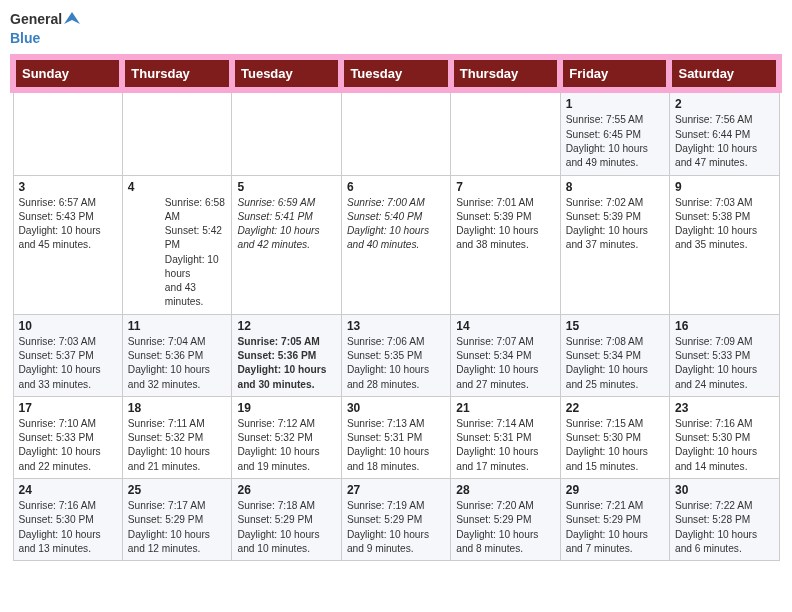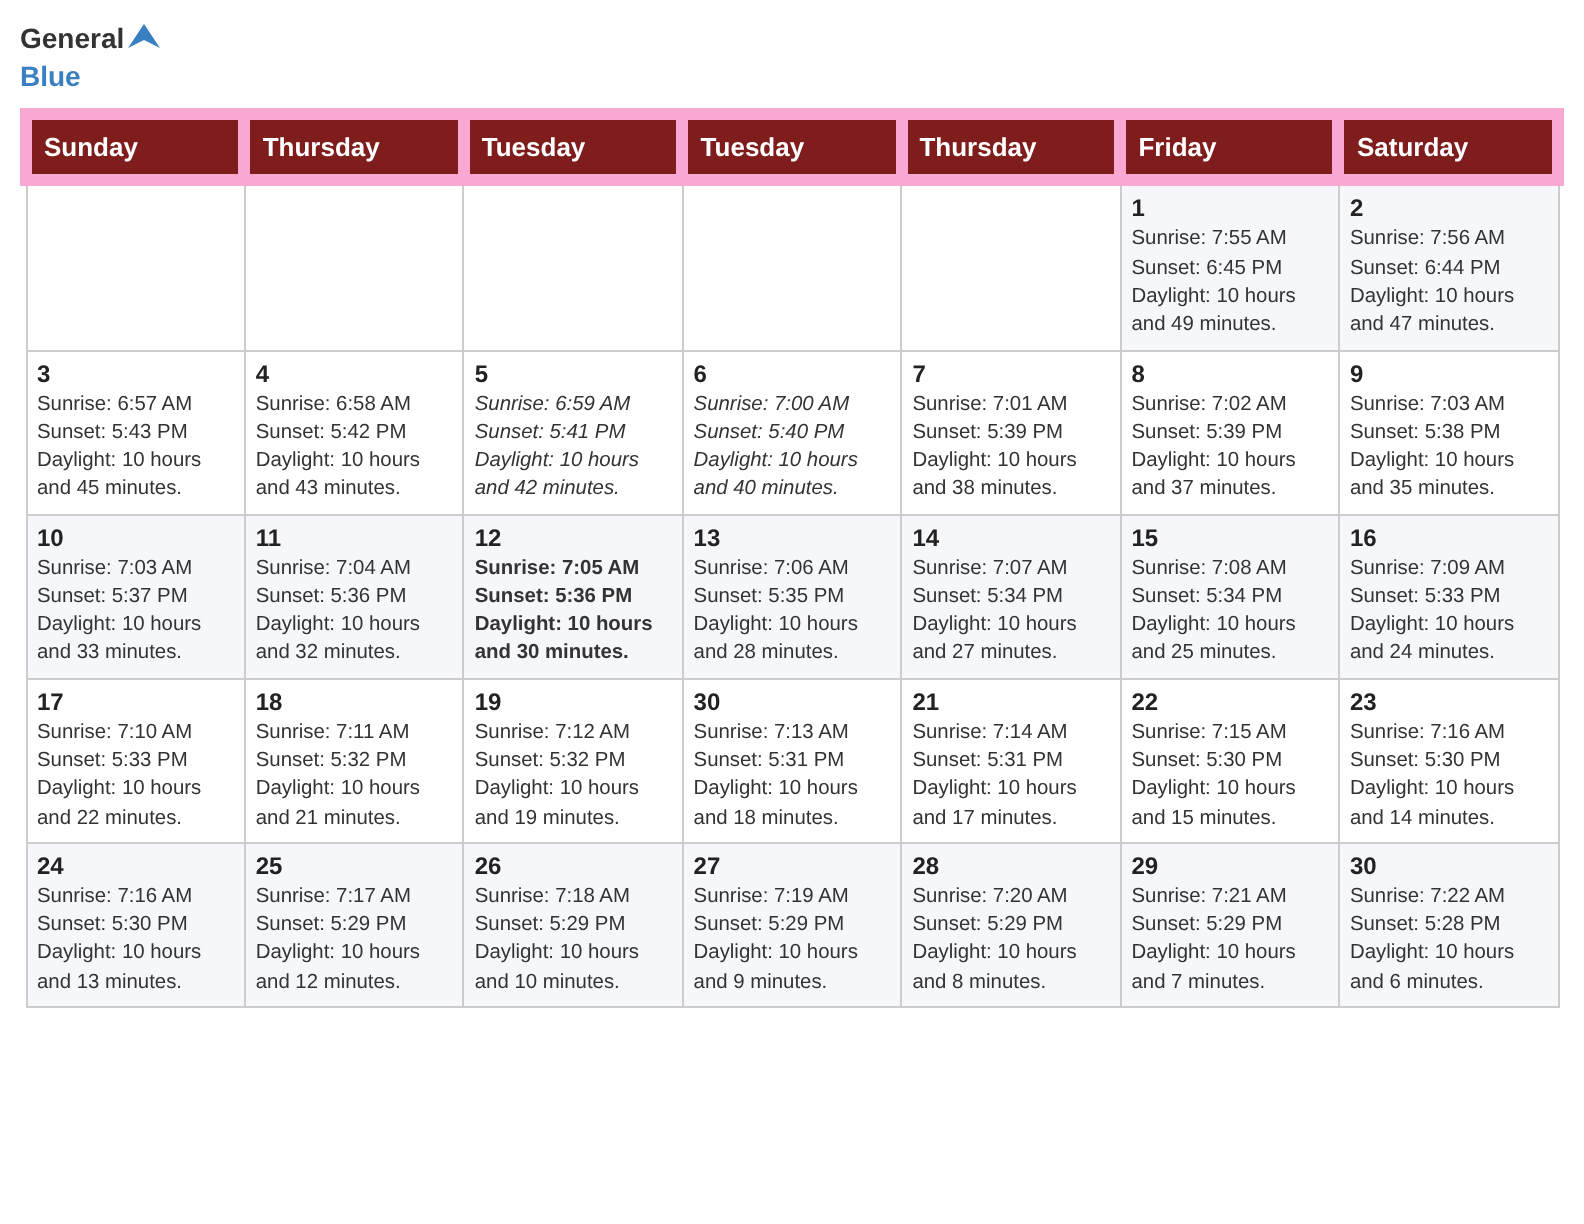--- a/index.html
+++ b/index.html
@@ -124,21 +124,21 @@
       <tr>
         <td>
           <div class="day-num">3</div>
           <div class="day-info" style="white-space: pre-line;">Sunrise: 6:57 AM
 Sunset: 5:43 PM
 Daylight: 10 hours
 and 45 minutes.</div>
         </td>
         <td>
           <div class="day-num">4</div>
-          <div class="day-info" style="white-space: pre-line;">Sunrise: 6:58 AM
+          <div class="day-info" style="white-space: pre-line; margin-left: 37px;">Sunrise: 6:58 AM
 Sunset: 5:42 PM
 Daylight: 10 hours
 and 43 minutes.</div>
         </td>
         <td>
           <div class="day-num">5</div>
           <div class="day-info" style="white-space: pre-line; font-style: italic;">Sunrise: 6:59 AM
 Sunset: 5:41 PM
 Daylight: 10 hours
 and 42 minutes.</div>

